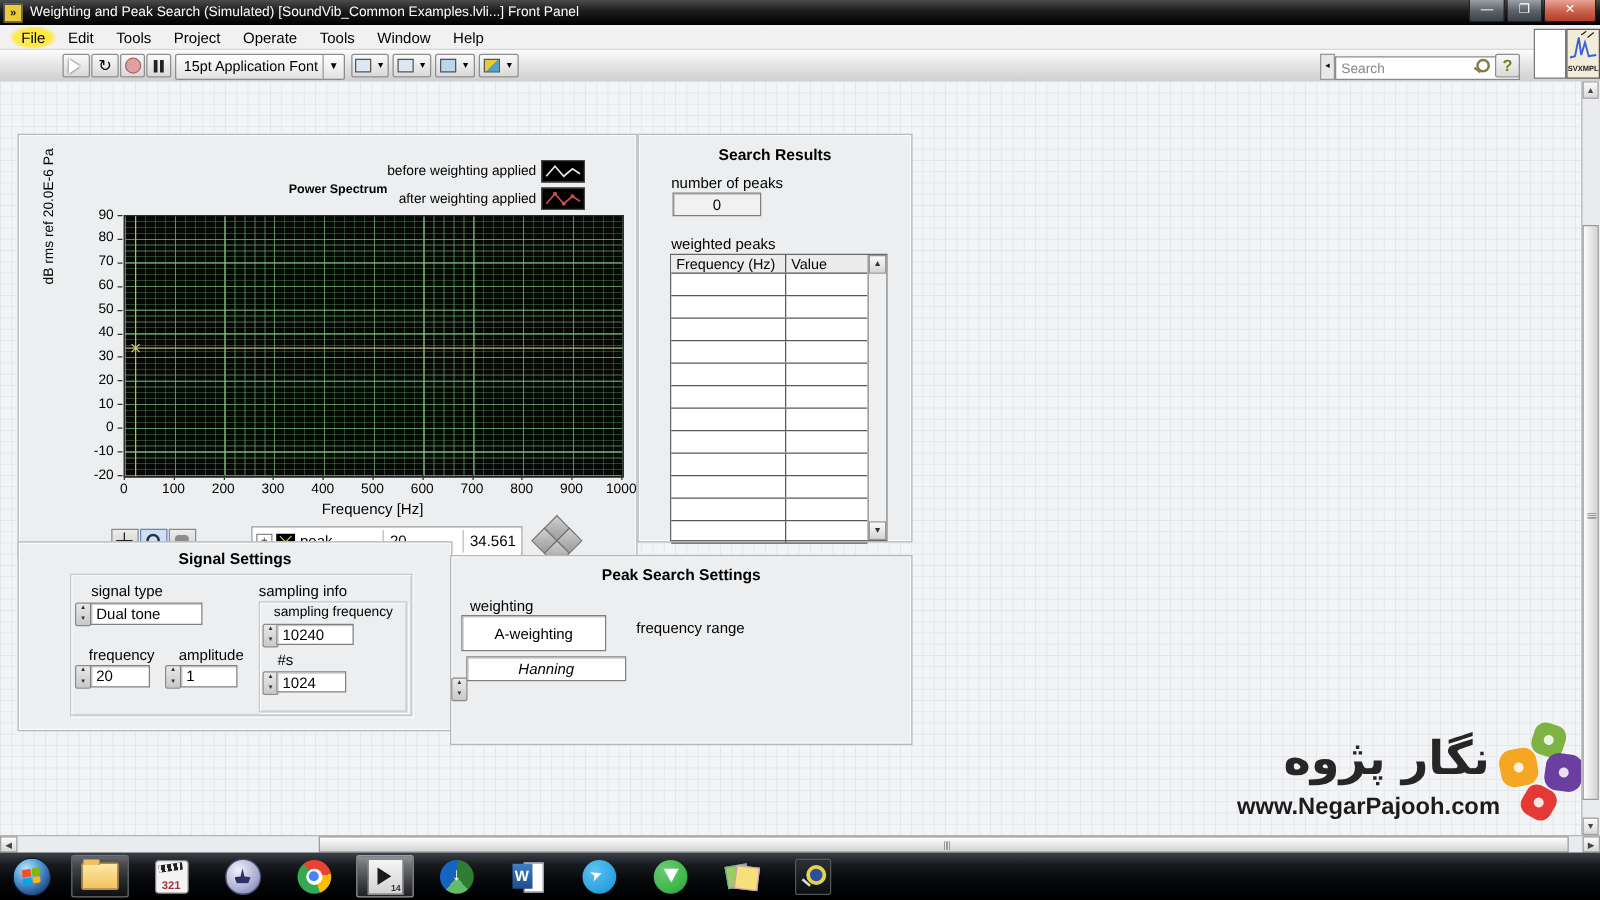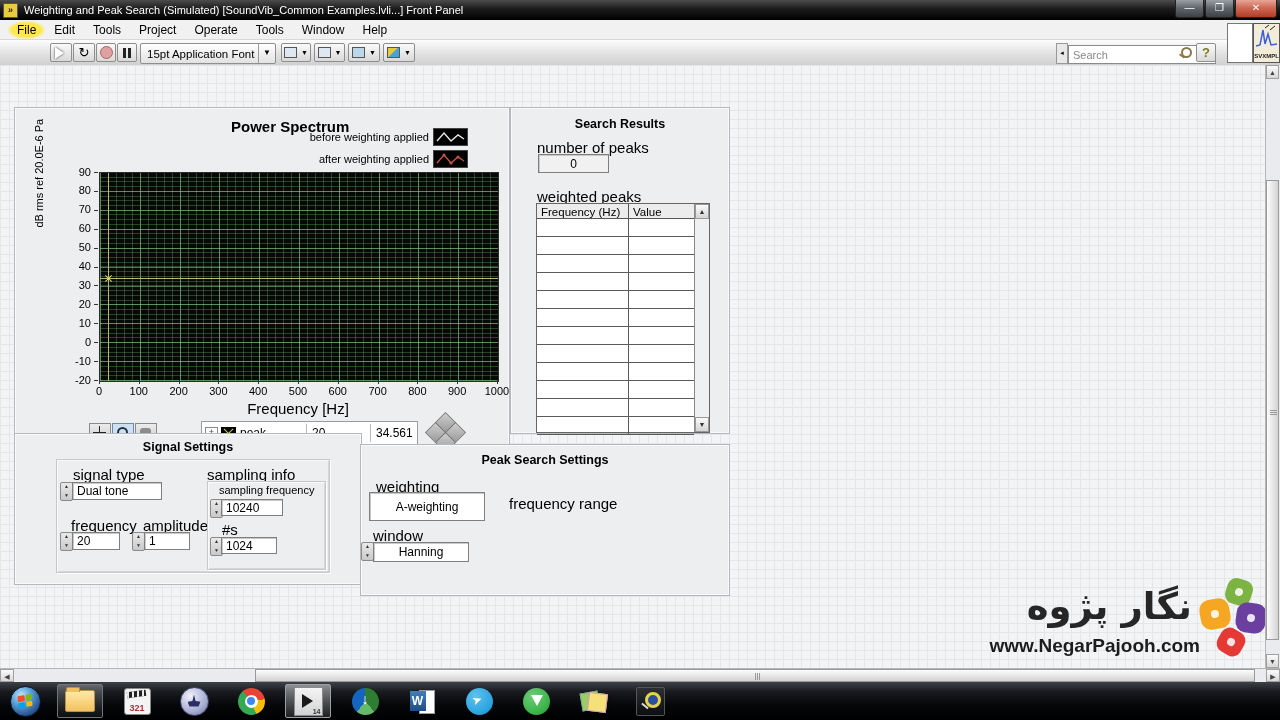--- a/index.html
+++ b/index.html
@@ -51,21 +51,21 @@
   .corner-pane{position:absolute;left:1227px;top:23px;width:24px;height:38px;background:#fff;border:1px solid #777;}
   .corner-vi{position:absolute;left:1253px;top:23px;width:25px;height:38px;background:#f2ecd8;border:1px solid #555;
              text-align:center;overflow:hidden;}
   .corner-vi .lbl{font-size:6px;font-weight:bold;color:#222;display:block;line-height:7px;}
   
   #frontpanel{position:absolute;left:0;top:65px;width:1280px;height:603px;background:#f3f4f6;
               background-image:linear-gradient(#e4e6ea 1px,transparent 1px),linear-gradient(90deg,#e4e6ea 1px,transparent 1px);
               background-size:9px 9px;overflow:hidden;}
   .panel{position:absolute;background:#eceef0;border:1px solid #b4b7bb;box-shadow:inset 0 0 0 1px #f9fafb;margin-top:32px;}
   .ptitle{position:absolute;left:0;right:0;text-align:center;font-weight:bold;font-size:12.5px;}
-  .lvlabel{position:absolute;font-size:15px;white-space:nowrap;}
+  .lvlabel{position:absolute;font-size:12px;white-space:nowrap;}
   .lvfield{position:absolute;background:#fff;border:1px solid #7f7f7f;box-shadow:inset 1px 1px 0 #c9c9c9;
            font-size:12px;display:flex;align-items:center;padding:0 4px;box-sizing:border-box;white-space:nowrap;}
   .lvfield.center{justify-content:center;}
   .lvind{background:#f1f1f1;}
   .groupbox{position:absolute;background:#eceef0;border:1px solid #c6c9cc;
             box-shadow:1px 1px 0 #fff,inset 1px 1px 0 #fafafa, inset -1px -1px 0 #d5d8da;}
   .spin{position:absolute;width:11px;height:17px;border:1px solid #8a8a8a;border-radius:2px;
         background:linear-gradient(180deg,#e9e9e9,#c9c9c9);display:flex;flex-direction:column;}
   .spin span{flex:1;font-size:5px;line-height:7px;text-align:center;color:#333;}
   
@@ -263,21 +263,21 @@
     <svg width="23" height="26" viewBox="0 0 23 26">
       <polyline points="1,22 5,21 8,6 10,20 13,10 16,21 22,20" fill="none" stroke="#3a5fd8" stroke-width="1.5"></polyline>
       <path d="M10 4 l4 -3 M15 6 l5 -4" stroke="#222" stroke-width="1" fill="none"></path>
     </svg>
     <span class="lbl">SVXMPL</span>
   </div>
 
   <div id="frontpanel">
 
     <div class="panel" style="left:14px;top:10px;width:494px;height:337px;">
-      <div class="lvlabel" style="left:205px;top:10px;font-weight:bold;font-size:15px;padding-left:11px;">Power Spectrum</div>
+      <div class="lvlabel" style="left:205px;top:38px;font-weight:bold;font-size:10px;padding-left:11px;">Power Spectrum</div>
 
       <div class="legend-row" style="left:264px;top:20px;">
         <span class="legend-text">before weighting applied</span>
         <span class="legend-swatch">
           <svg width="33" height="16">
               <polyline points="3,12 10,4 17,12 24,6 30,10" fill="none" stroke="#e6e6e6" stroke-width="1.4"></polyline>
             </svg>
         </span>
       </div>
       <div class="legend-row" style="left:264px;top:42px;">
@@ -486,21 +486,21 @@
 
     <div class="panel" style="left:360px;top:347px;width:368px;height:150px;">
       <div class="ptitle" style="top:8px;">Peak Search Settings</div>
       <div class="lvlabel" style="left:15px;top:33px;">weighting</div>
       <div class="lvfield center" style="left:8px;top:47px;width:116px;height:29px;">A-weighting</div>
       <div class="lvlabel" style="left:12px;top:82px;">window</div>
       <div class="spin" style="left:0px;top:97px;">
           <span>▲</span>
           <span>▼</span>
         </div>
-      <div class="lvfield center" style="left:12px;top:97px;width:96px;height:20px;">Hanning</div>
+      <div class="lvfield center" style="left:12px;top:80px;width:128px;height:20px;font-style:italic;">Hanning</div>
       <div class="lvlabel" style="left:148px;top:50px;">frequency range</div>
     </div>
 
     <div class="logo">
       <span class="fa">نگار پژوه</span>
       <span class="url">www.NegarPajooh.com</span>
       <div class="gears">
         <div class="gear g-green"></div>
           <div class="gear g-orange"></div>
         <div class="gear g-purple"></div>

